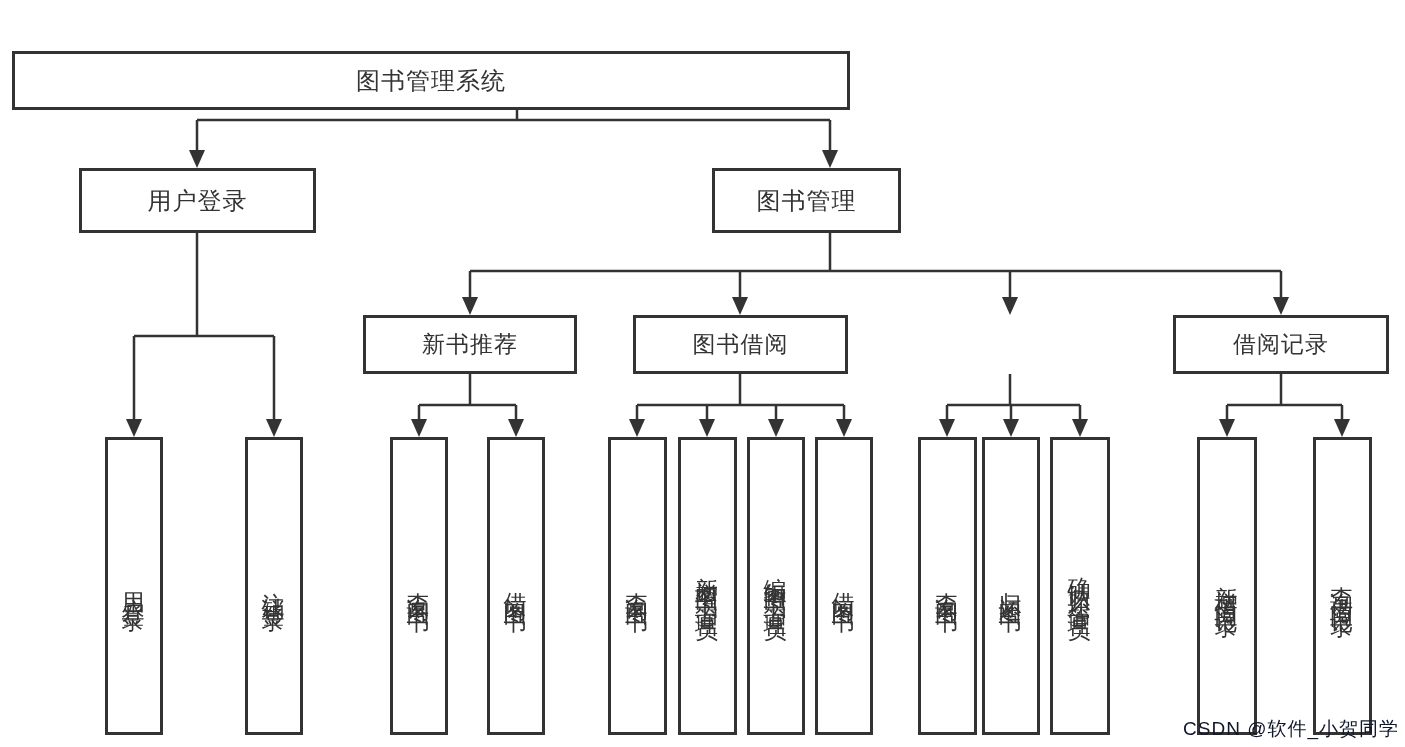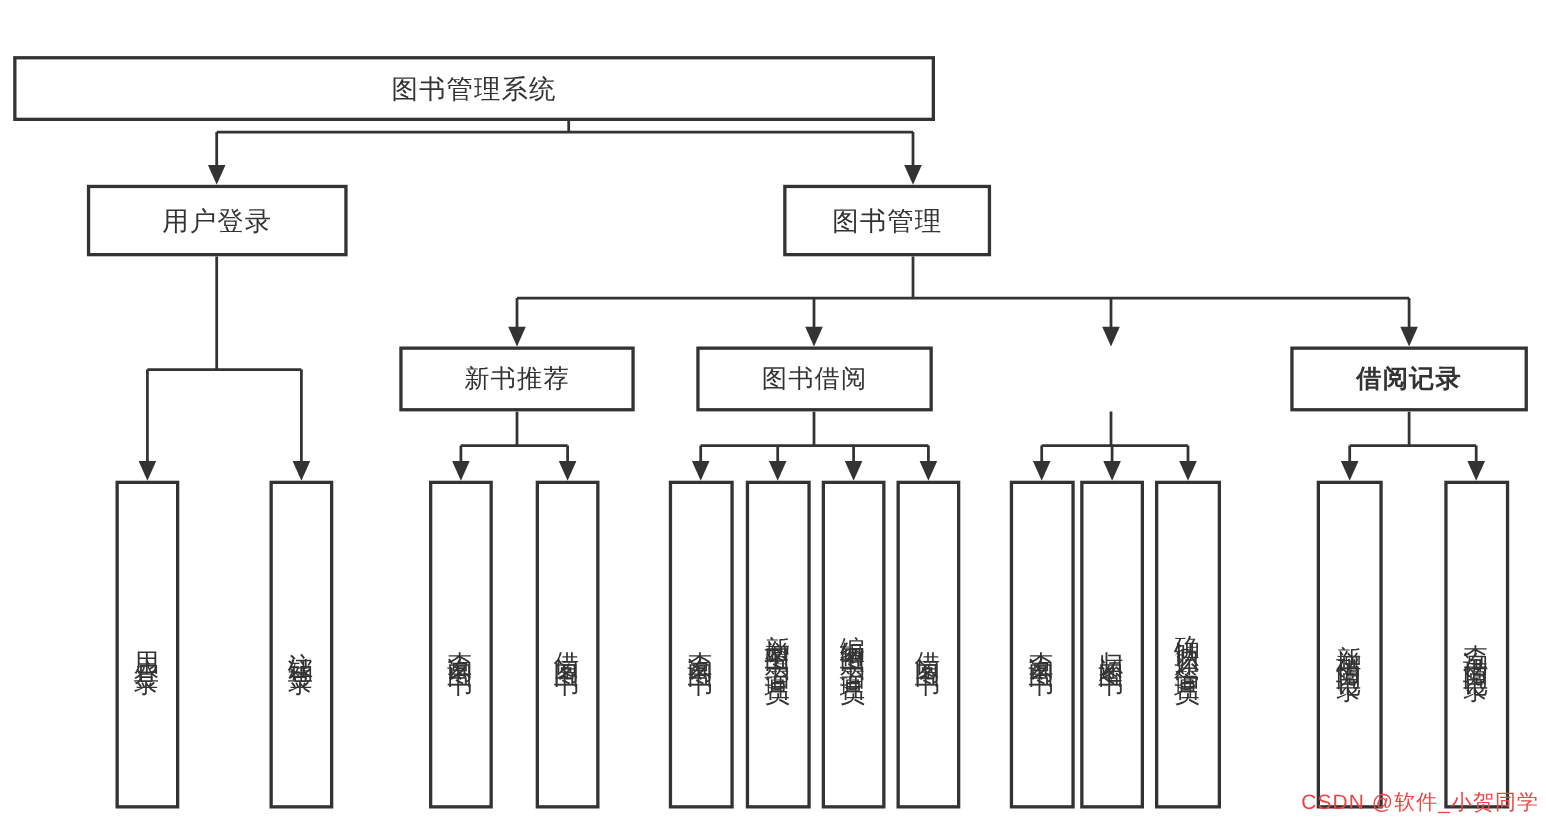--- a/index.html
+++ b/index.html
@@ -39,21 +39,21 @@
     text-orientation: mixed;
     letter-spacing: 6px;
     font-size: 23px;
     white-space: normal;
   }
   .watermark {
     position: absolute;
     top: 716px;
     right: 6px;
     font-size: 19px;
-    color: #ef4444;
+    color: #0f172a;
     letter-spacing: 1px;
     z-index: 5;
   }
 </style>
 </head>
 <body>
 
 <div class="stage">
 
   <svg class="connectors" viewBox="0 0 1405 747" xmlns="http://www.w3.org/2000/svg">
@@ -89,21 +89,21 @@
     </g>
   </svg>
 
   <div class="node" style="left:12px; top:10px; width:838px; height:59px;margin-top:41px;">图书管理系统</div>
 
   <div class="node lvl2" style="left:79px; width:237px;">用户登录</div>
   <div class="node lvl2" style="left:712px; width:189px;">图书管理</div>
 
   <div class="node lvl3" style="left:363px; width:214px;text-align:center;">新书推荐</div>
   <div class="node lvl3" style="left:633px; width:215px;">图书借阅</div>
-  <div class="node lvl3" style="left:1173px; width:216px;font-weight:bold;">借阅记录</div>
+  <div class="node lvl3" style="left:1173px; width:216px;">借阅记录</div>
 
   <div class="node leaf" style="left:105px; width:58px;">用户登录</div>
   <div class="node leaf" style="left:245px; width:58px;">注销登录</div>
 
   <div class="node leaf" style="left:390px; width:58px;">查询图书</div>
   <div class="node leaf" style="left:487px; width:58px;">借阅图书</div>
 
   <div class="node leaf" style="left:608px; width:59px;">查询图书</div>
   <div class="node leaf" style="left:678px; width:59px;">新增图书（管理员）</div>
   <div class="node leaf" style="left:747px; width:58px;">编辑图书（管理员）</div>

